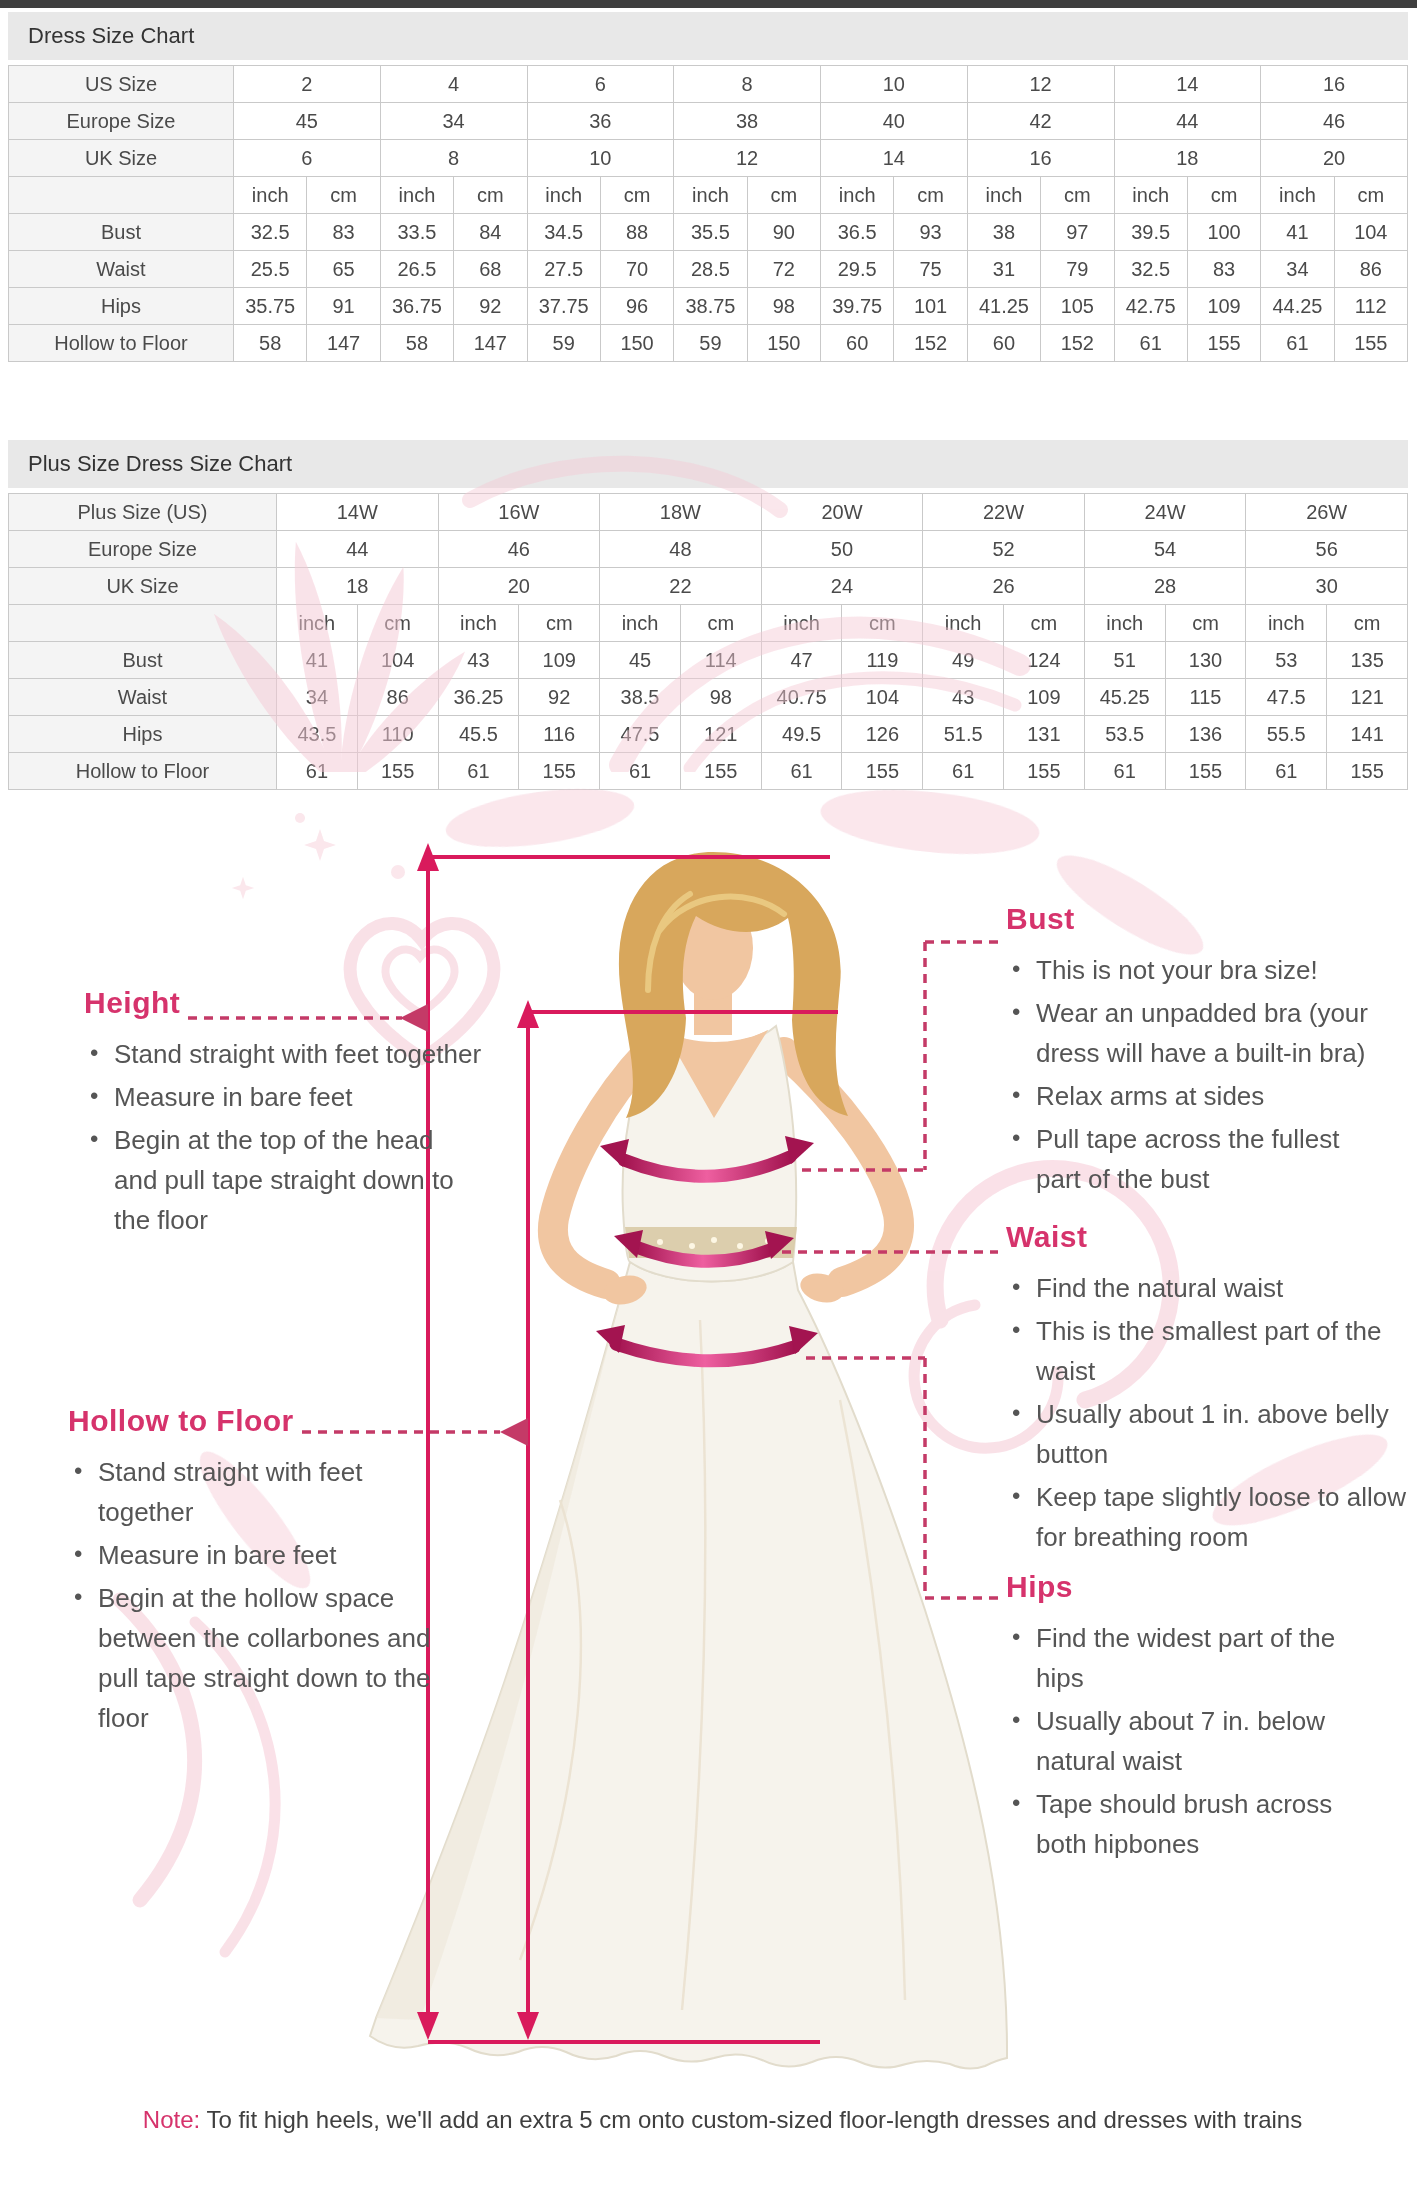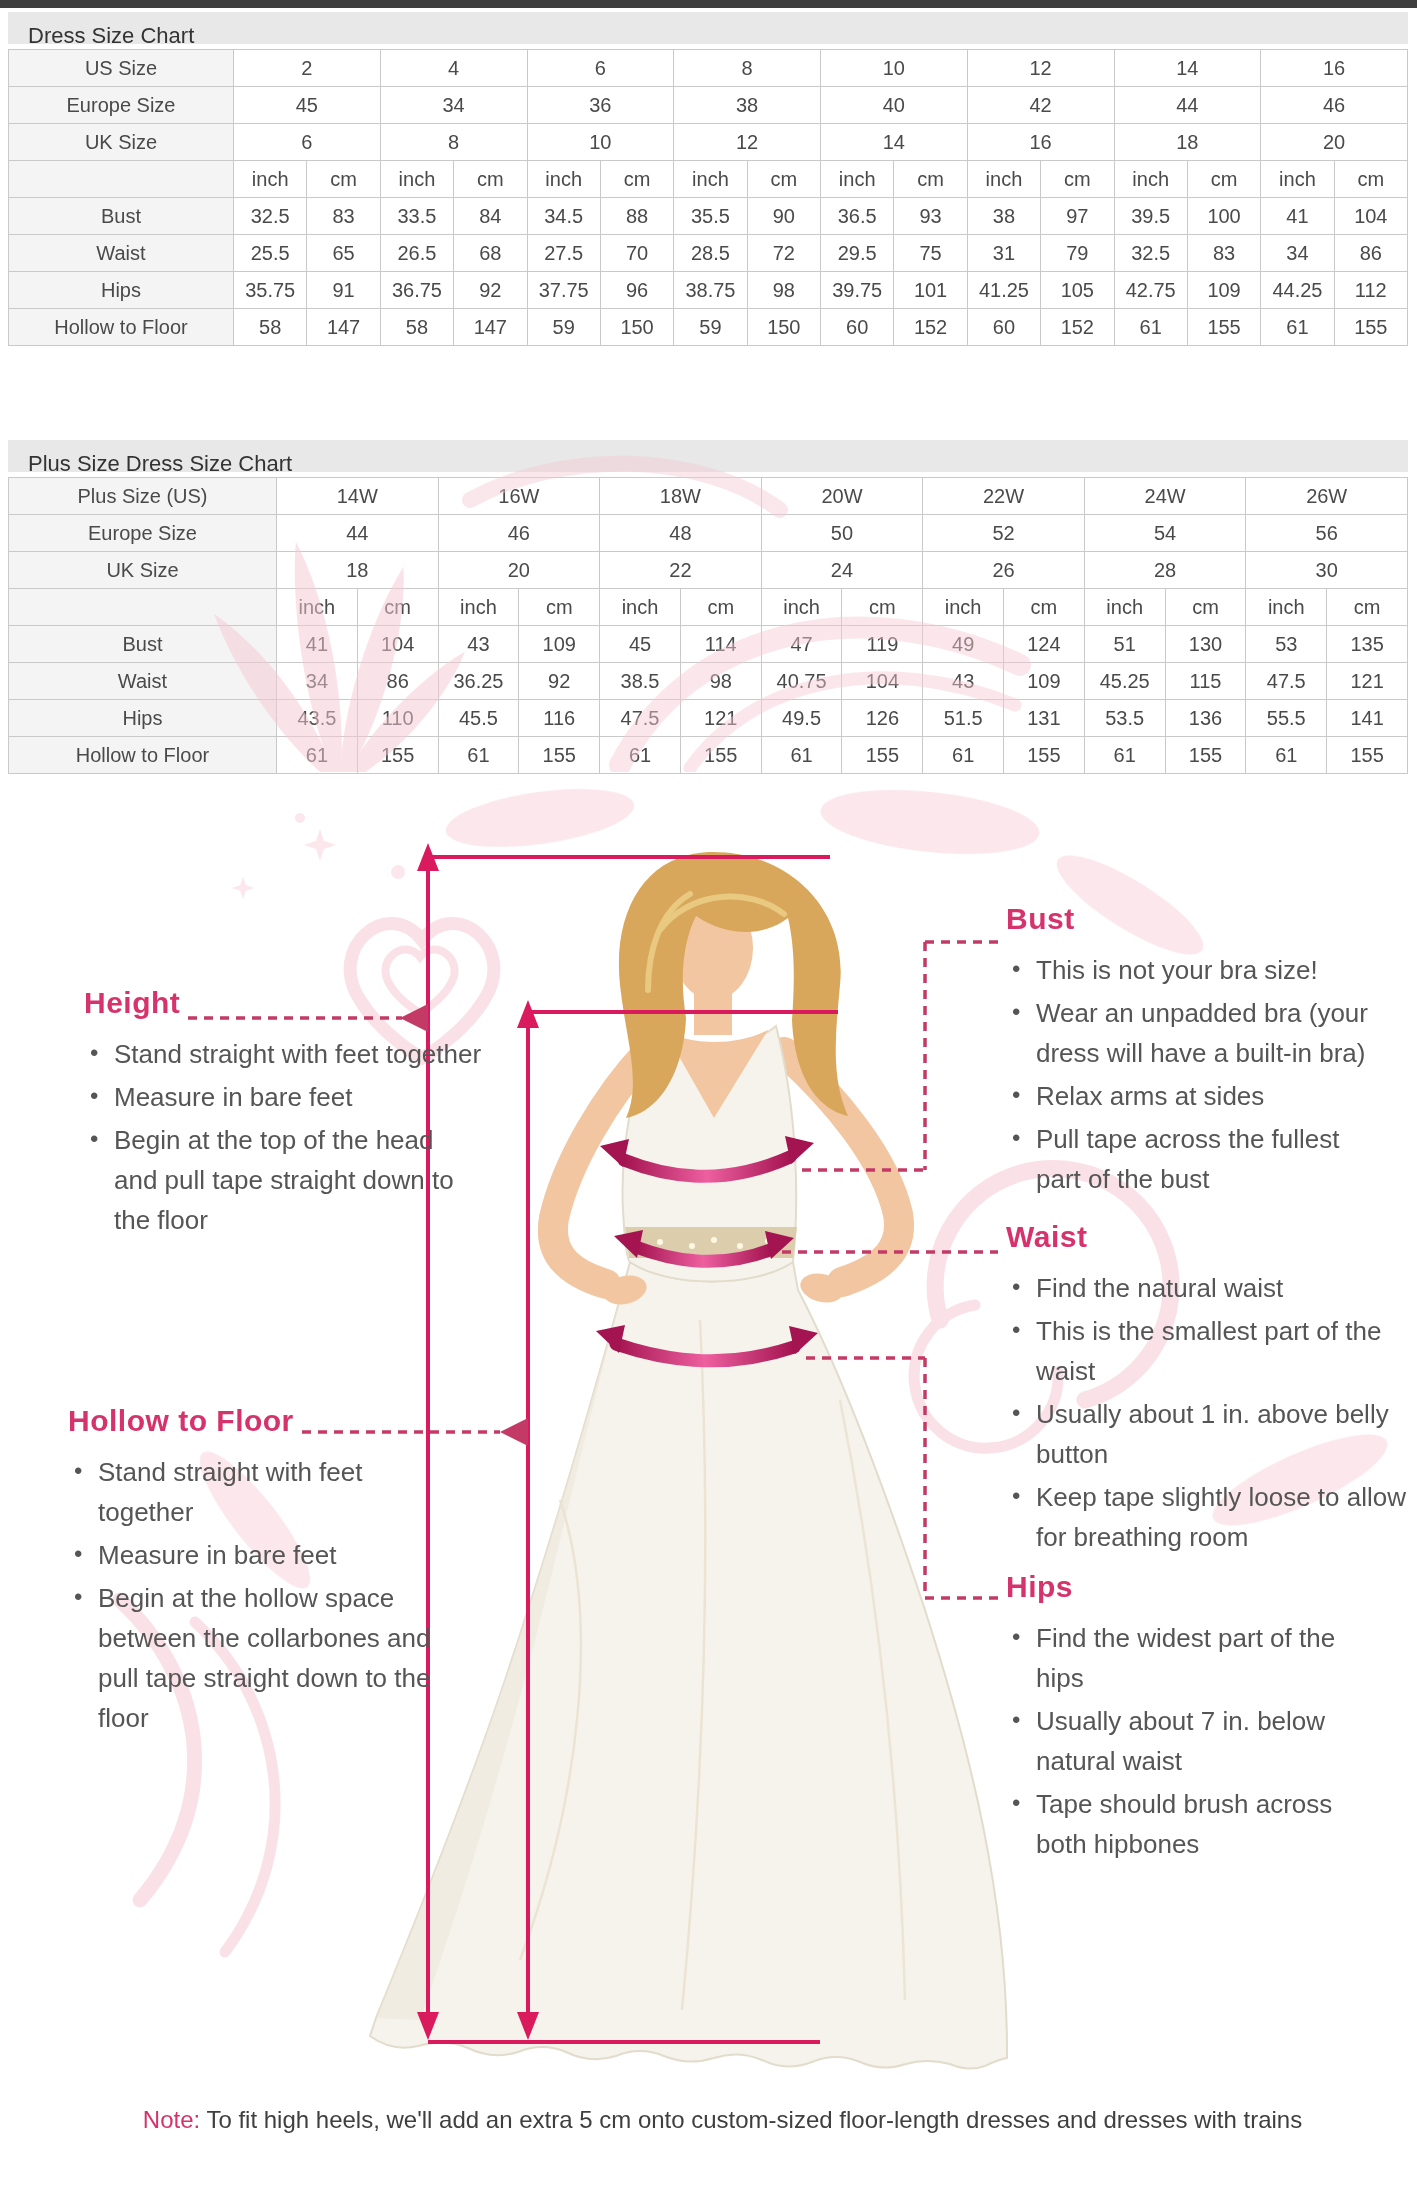--- a/index.html
+++ b/index.html
@@ -4,21 +4,21 @@
 <style>
   html,body{margin:0;padding:0;background:#fff;}
   #stage{position:relative;width:1417px;height:2192px;background:#fff;overflow:hidden;
          font-family:"Liberation Sans",sans-serif;color:#444;}
   
   .topbar{position:absolute;left:0;top:0;width:1417px;height:8px;background:var(--top-bar);}
   
   .chartwrap{position:absolute;left:8px;width:1400px;}
   .chartwrap.t1{top:12px;}
   .chartwrap.t2{top:440px;}
-  .chart-title{height:32px;line-height:48px;background:var(--table-title-bg);
+  .chart-title{height:48px;line-height:48px;background:var(--table-title-bg);
                font-size:22px;color:#333;padding-left:20px;}
   table.sizes{width:100%;border-collapse:collapse;table-layout:fixed;margin-top:5px;
               background:#fff;border-radius:29px;}
   table.sizes th,table.sizes td{border:1px solid var(--table-border);height:36px;
               font-size:20px;font-weight:normal;text-align:center;color:var(--table-text);
               padding:0;overflow:hidden;white-space:nowrap;}
   table.sizes th{background:var(--table-label-bg);}
   table.sizes td{background:#fff;}
   .t1 col.labelcol{width:225px;}
   .t2 col.labelcol{width:268px;}

